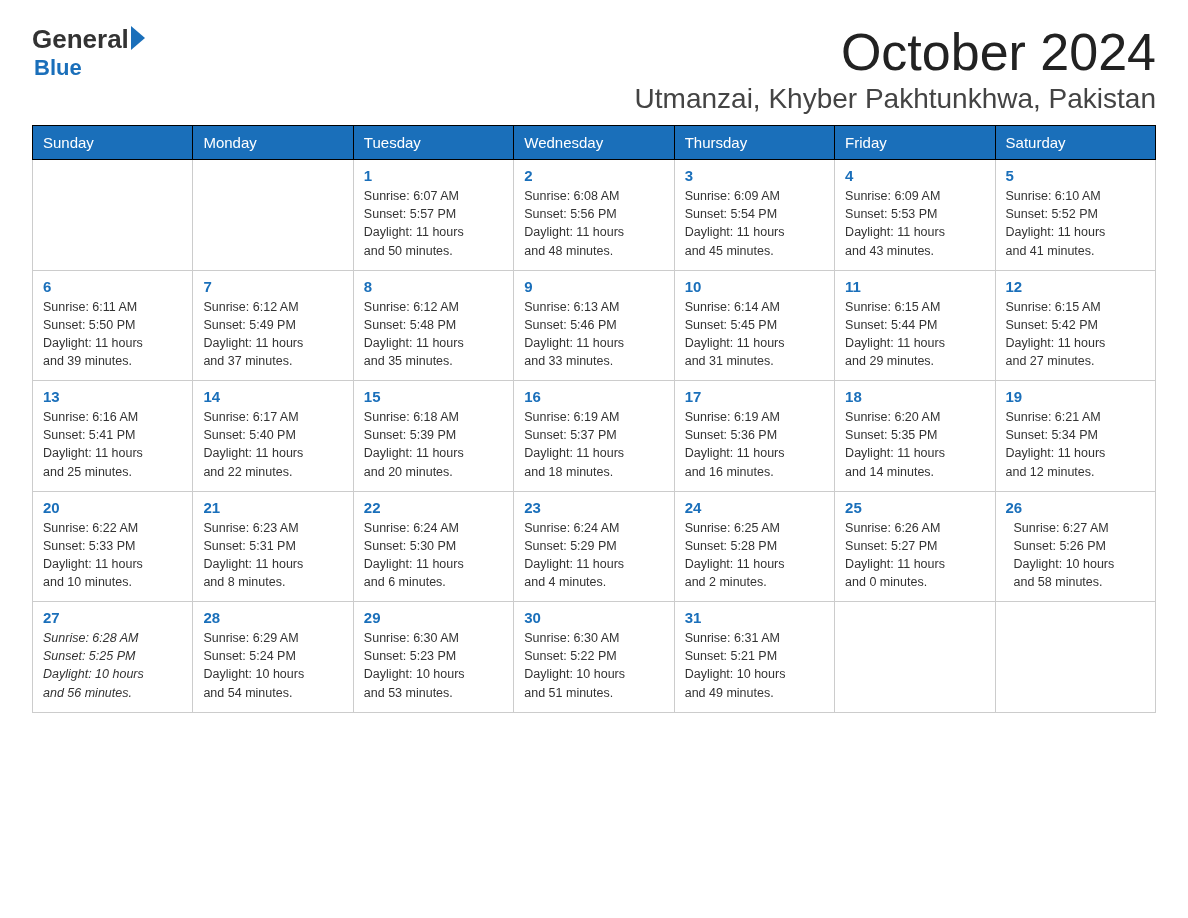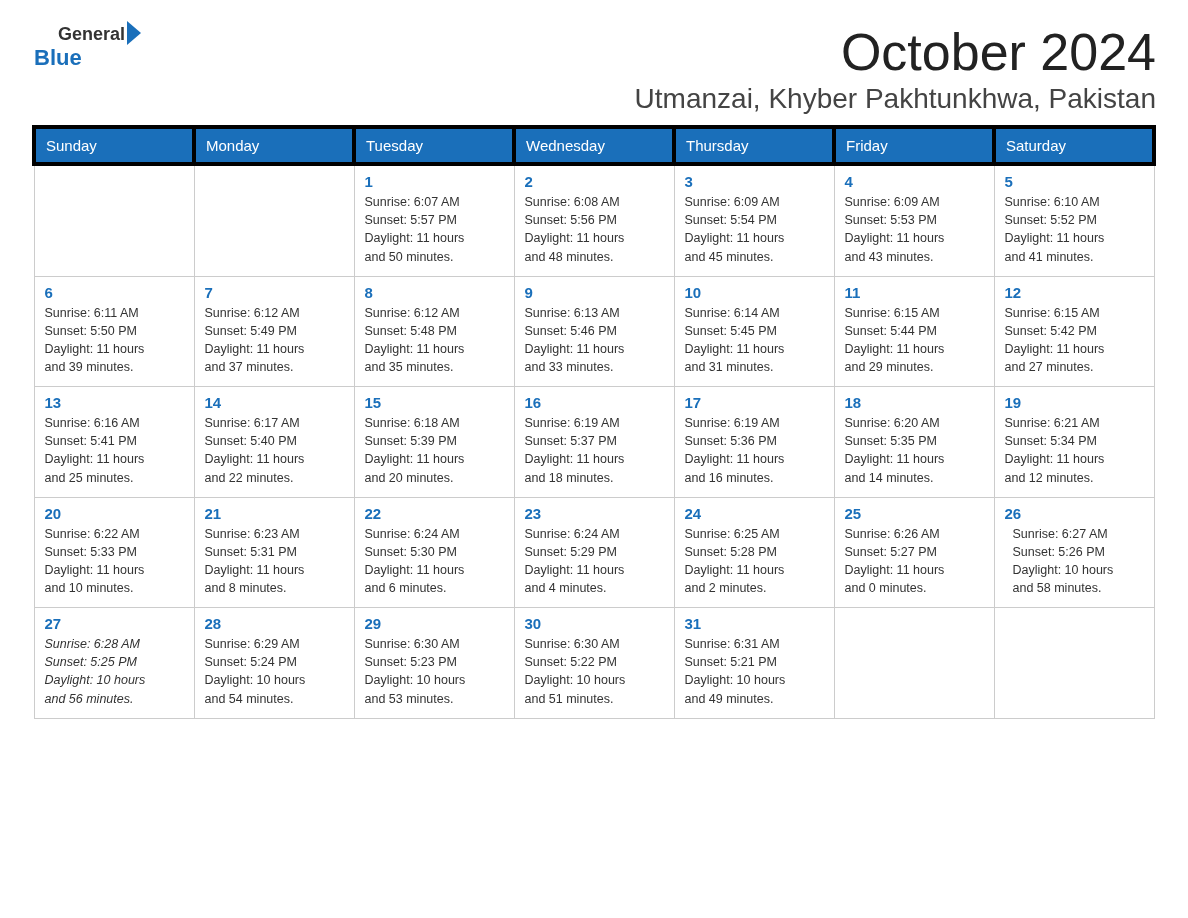--- a/index.html
+++ b/index.html
@@ -10,24 +10,23 @@
       width: 1188px;
       min-height: 918px;
     }
     .header-row {
       display: flex;
       justify-content: space-between;
       align-items: flex-start;
       margin-bottom: 6px;
     }
     .logo-text-general {
-      font-size: 18px;
+      font-size: 26px;
       font-weight: bold;
       color: #333;
-      margin-left: 26px;
     }
     .logo-text-blue {
       font-size: 22px;
       font-weight: bold;
       color: #1a6fba;
     }
     .logo-triangle {
       width: 0;
       height: 0;
       border-left: 14px solid #1a6fba;
@@ -55,21 +54,21 @@
       border-collapse: collapse;
       margin-top: 10px;
     }
     .calendar-table th {
       background-color: #1a6fba;
       color: #fff;
       font-size: 15px;
       font-weight: normal;
       padding: 8px 10px;
       text-align: left;
-      border: 4px solid #000000;
+      border: 1px solid #000000;
     }
     .calendar-table td {
       vertical-align: top;
       padding: 7px 10px 10px 10px;
       border: 1px solid #ccc;
       width: calc(100% / 7);
       font-size: 13px;
       color: #222;
       min-height: 90px;
     }

